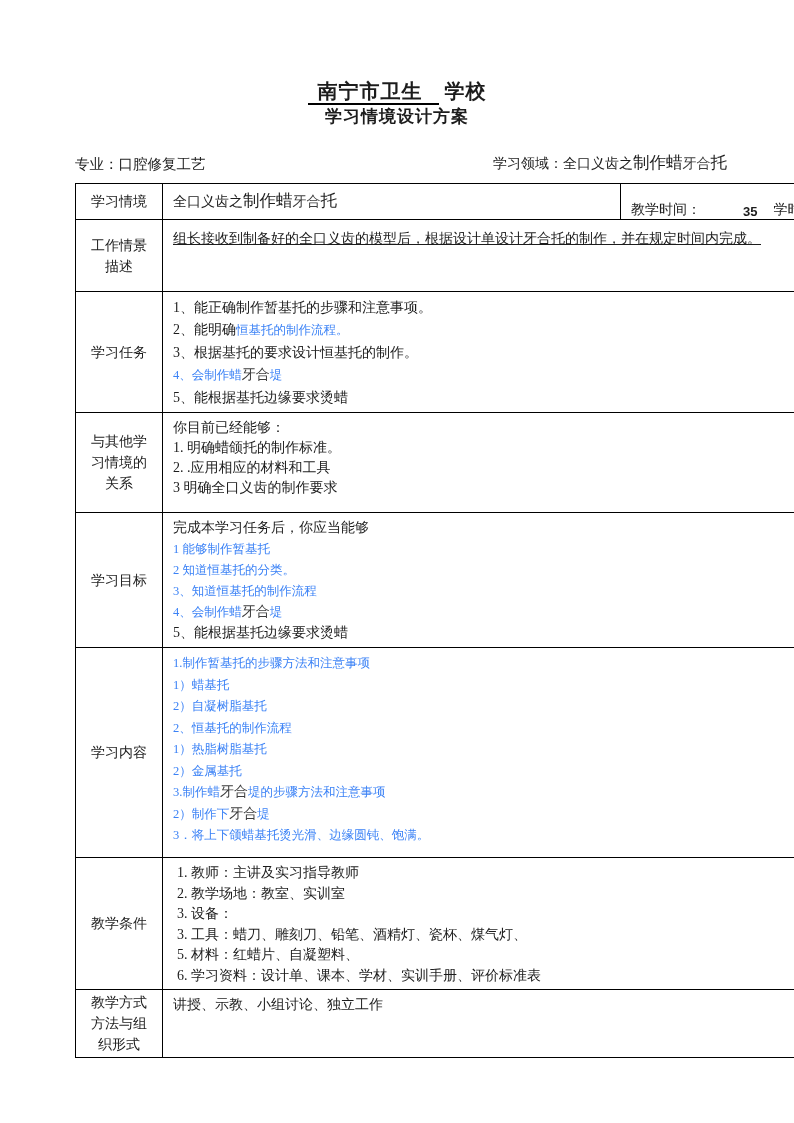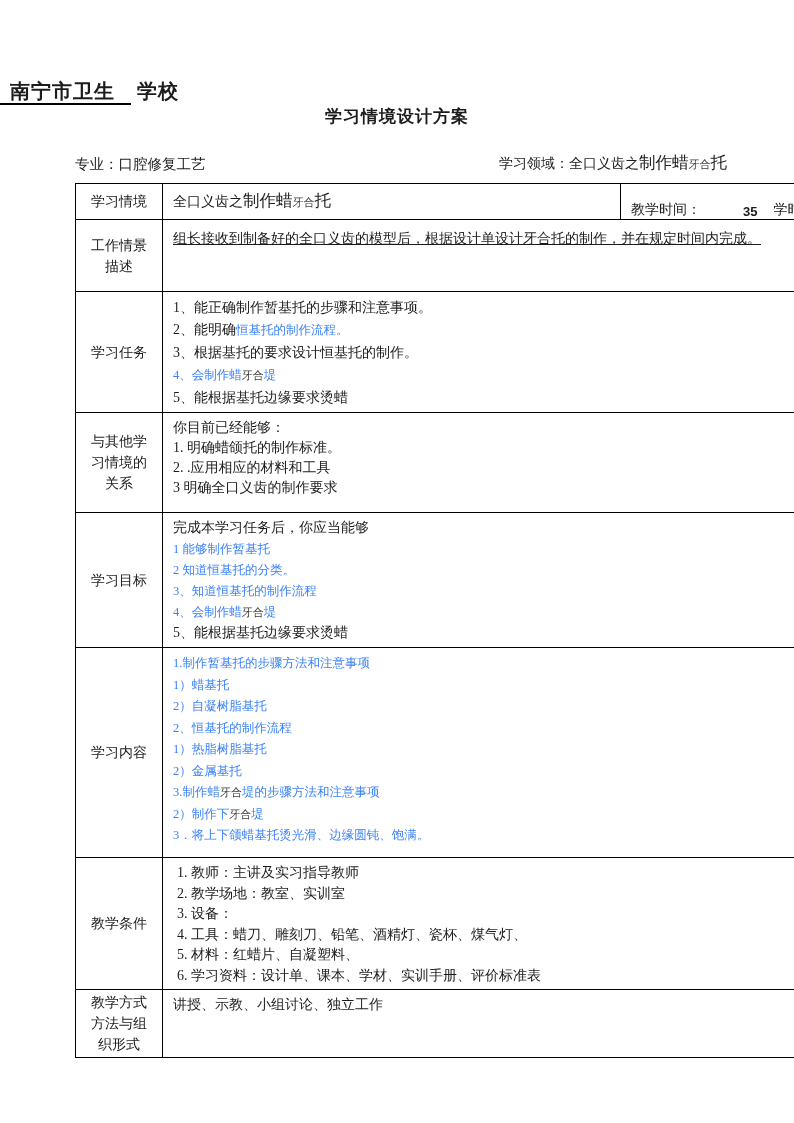--- a/index.html
+++ b/index.html
@@ -4,21 +4,21 @@
 <style>
   * { margin:0; padding:0; box-sizing:border-box; }
   html,body { width:794px; height:1123px; background:#ffffff; overflow:hidden; }
   body {
     font-family:"Liberation Serif","DejaVu Serif",serif;
     color:#1c1c1c;
   }
   .page { width:794px; height:1123px; padding-top:78px; }
 
   
-  .doc-title { text-align:left; font-size:20px; font-weight:bold; letter-spacing:1px; }
+  .doc-title { text-align:center; font-size:20px; font-weight:bold; letter-spacing:1px; }
   .doc-title .underlined { border-bottom:2px solid #000; padding:0 16px 1px 10px; }
   .doc-title .title-rest { padding-left:6px; }
   .doc-subtitle { text-align:center; font-size:17px; font-weight:bold; letter-spacing:1px; }
   .meta-row {
     width:652px; margin:24px auto 0 75px;
     display:flex; justify-content:space-between; align-items:flex-end;
     font-size:14.5px;
   }
 
   
@@ -49,21 +49,21 @@
     font-size:13px; font-weight:600; margin-left:42px;
   }
   .time-cell .tt-unit { margin-left:16px; }
 
   .cline { line-height:20px; }
 
   
   .seg-n  { font-size:14px; }
   .seg-lg { font-size:16.5px; }
   .seg-sm { font-size:12.5px; color:#3b82f6; }
-  .seg-xs { font-size:11px;  color:#3c3c3c; }
+  .seg-xs { font-size:14px;  color:#3c3c3c; }
 
   
   .row-situation   { min-height:35px; }
   .row-situation .content-cell { justify-content:center; }
   .row-description { min-height:72px; }
   .row-description .cline { line-height:22px; padding-right:2px;text-decoration:underline; }
   .row-description .content-cell { padding-top:7px; }
   .row-tasks       { min-height:105px; }
   .row-tasks .cline { line-height:21px; }
   .row-relations   { min-height:100px; }
@@ -157,21 +157,21 @@
           <div class="cline"><span class="seg seg-sm">2）制作下</span><span class="seg seg-xs">牙合</span><span class="seg seg-sm">堤</span></div>
           <div class="cline"><span class="seg seg-sm">3．将上下颌蜡基托烫光滑、边缘圆钝、饱满。</span></div>
         </div>
       </div>
       <div class="trow row-conditions">
         <div class="label-cell">教学条件</div>
         <div class="content-cell">
           <div class="cline"><span class="seg seg-n">1. 教师：主讲及实习指导教师</span></div>
           <div class="cline"><span class="seg seg-n">2. 教学场地：教室、实训室</span></div>
           <div class="cline"><span class="seg seg-n">3. 设备：</span></div>
-          <div class="cline"><span class="seg seg-n">4. 工具：蜡刀、雕刻刀、铅笔、酒精灯、瓷杯、煤气灯、</span></div>
+          <div class="cline"><span class="seg seg-n">3. 工具：蜡刀、雕刻刀、铅笔、酒精灯、瓷杯、煤气灯、</span></div>
           <div class="cline"><span class="seg seg-n">5. 材料：红蜡片、自凝塑料、</span></div>
           <div class="cline"><span class="seg seg-n">6. 学习资料：设计单、课本、学材、实训手册、评价标准表</span></div>
         </div>
       </div>
       <div class="trow row-methods">
         <div class="label-cell">教学方式
 方法与组
 织形式</div>
         <div class="content-cell">
           <div class="cline"><span class="seg seg-n">讲授、示教、小组讨论、独立工作</span></div>

